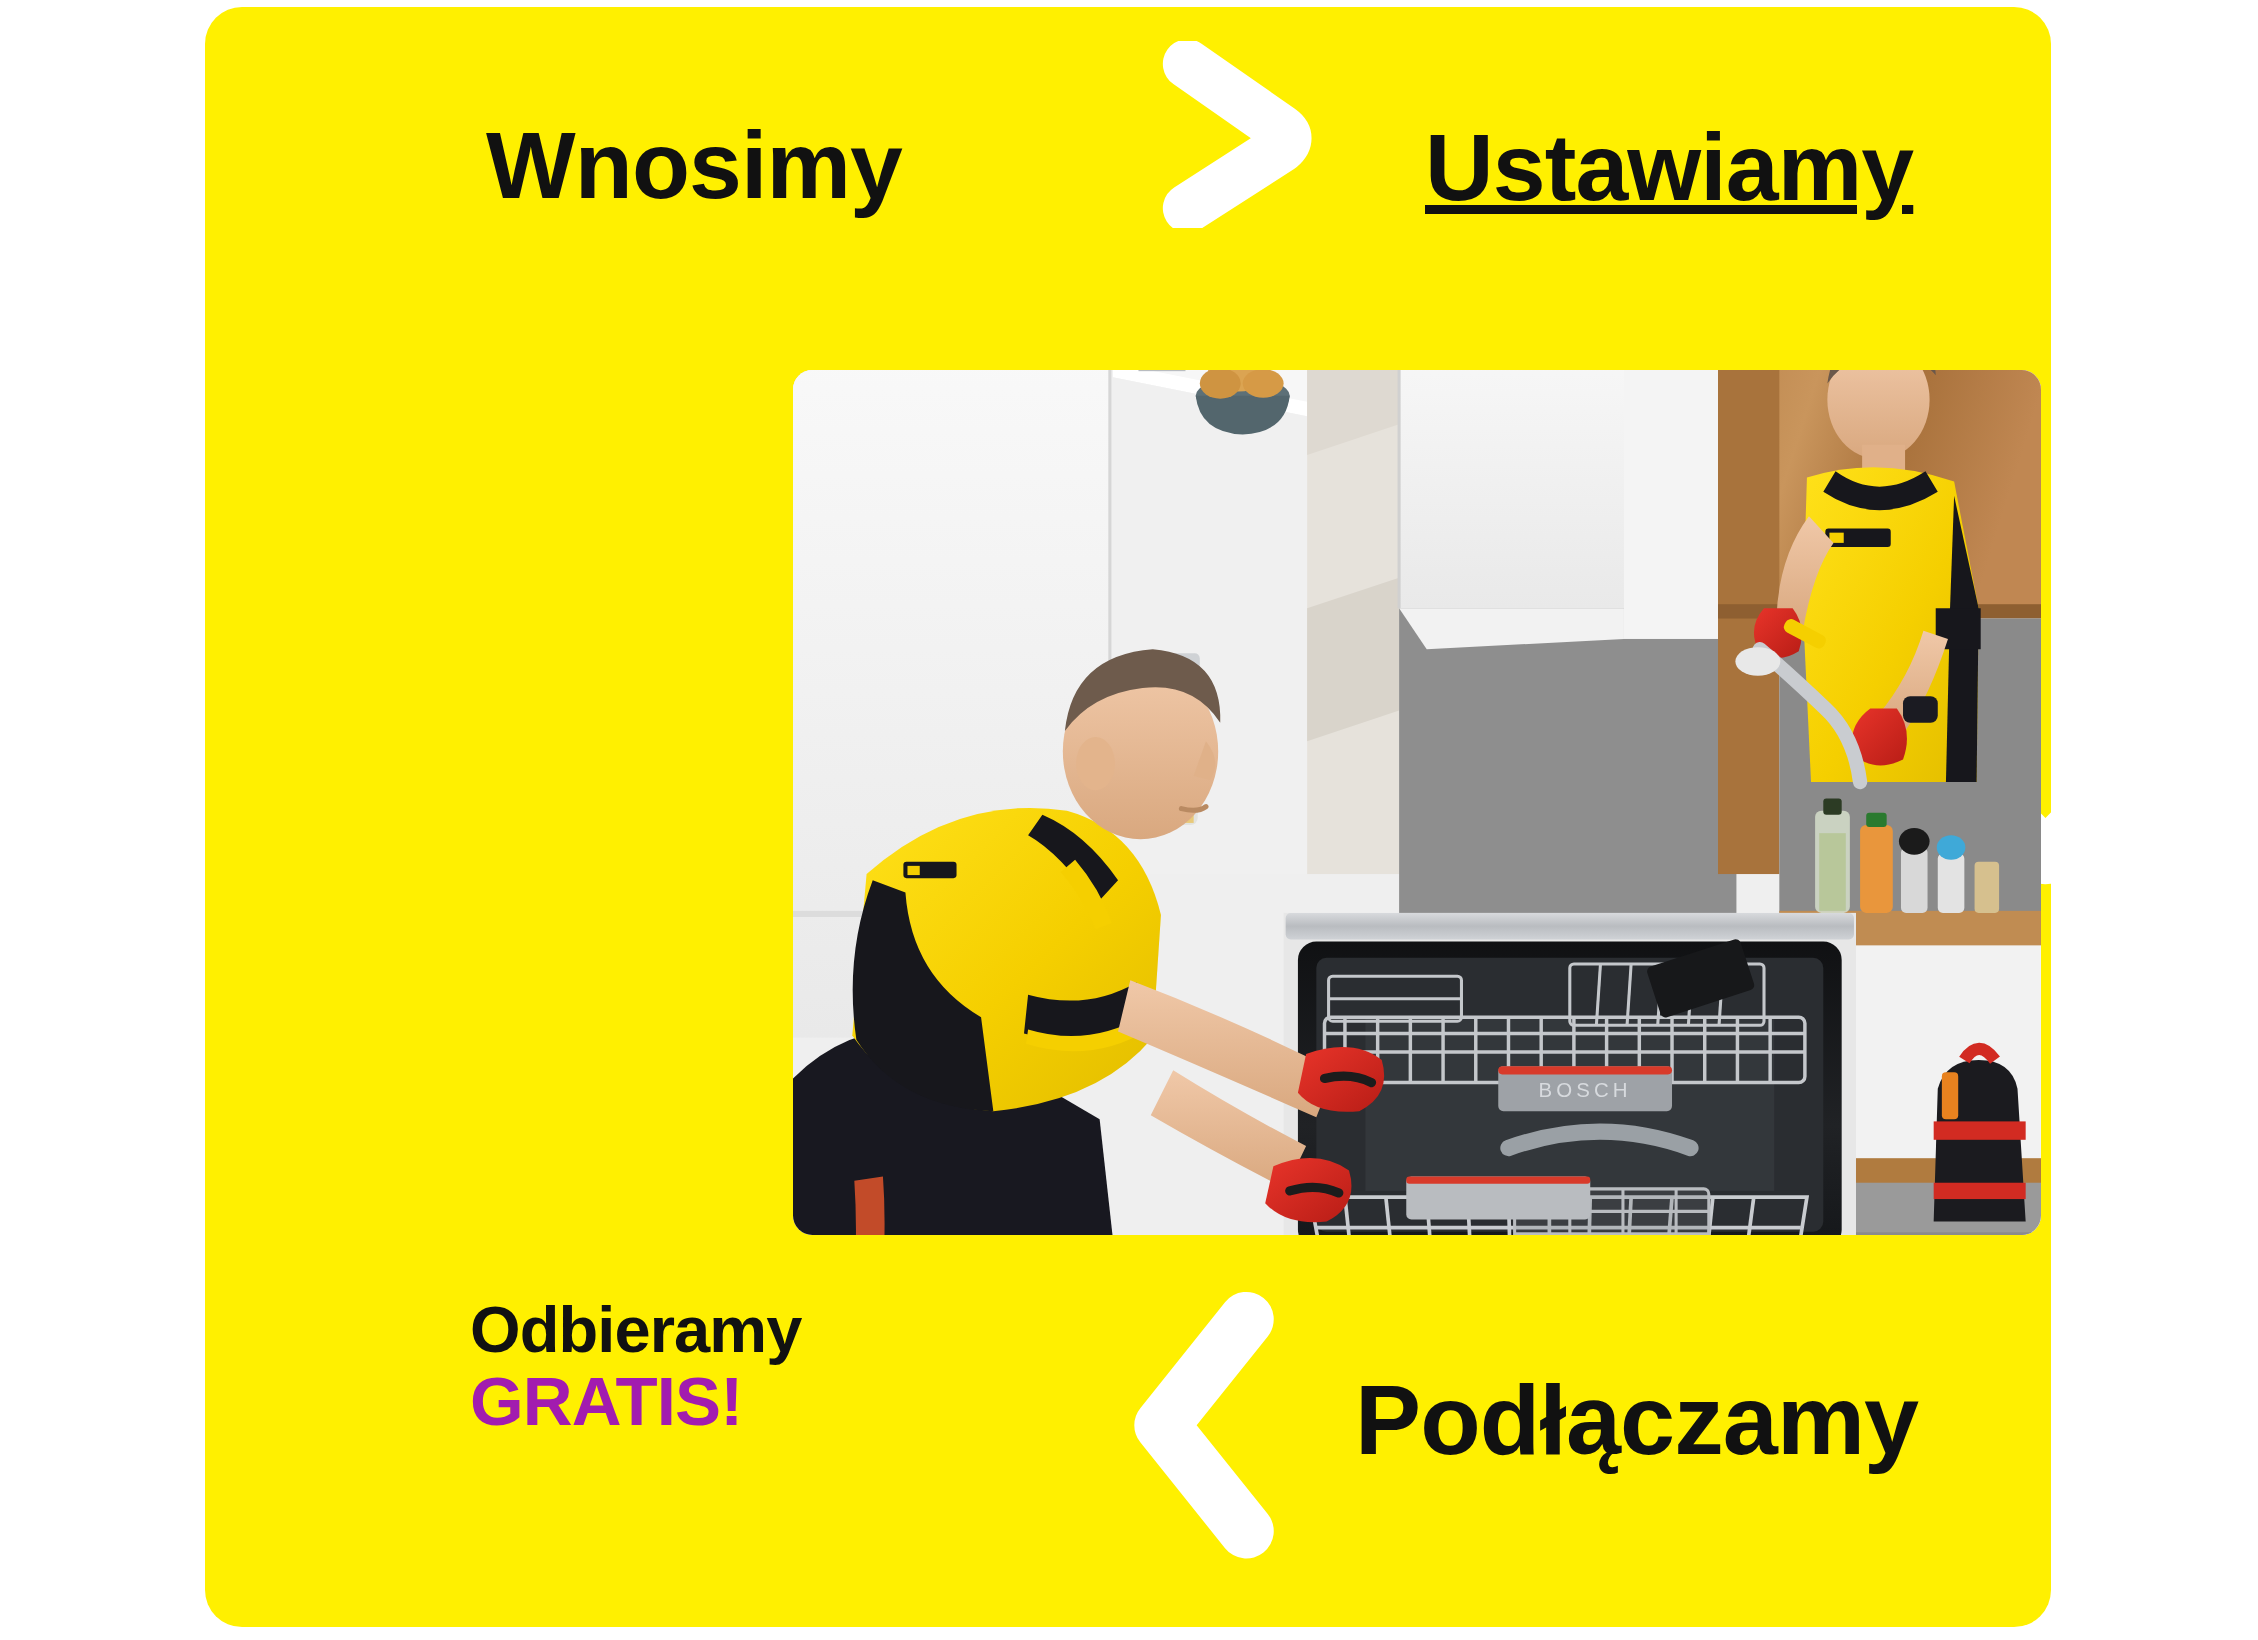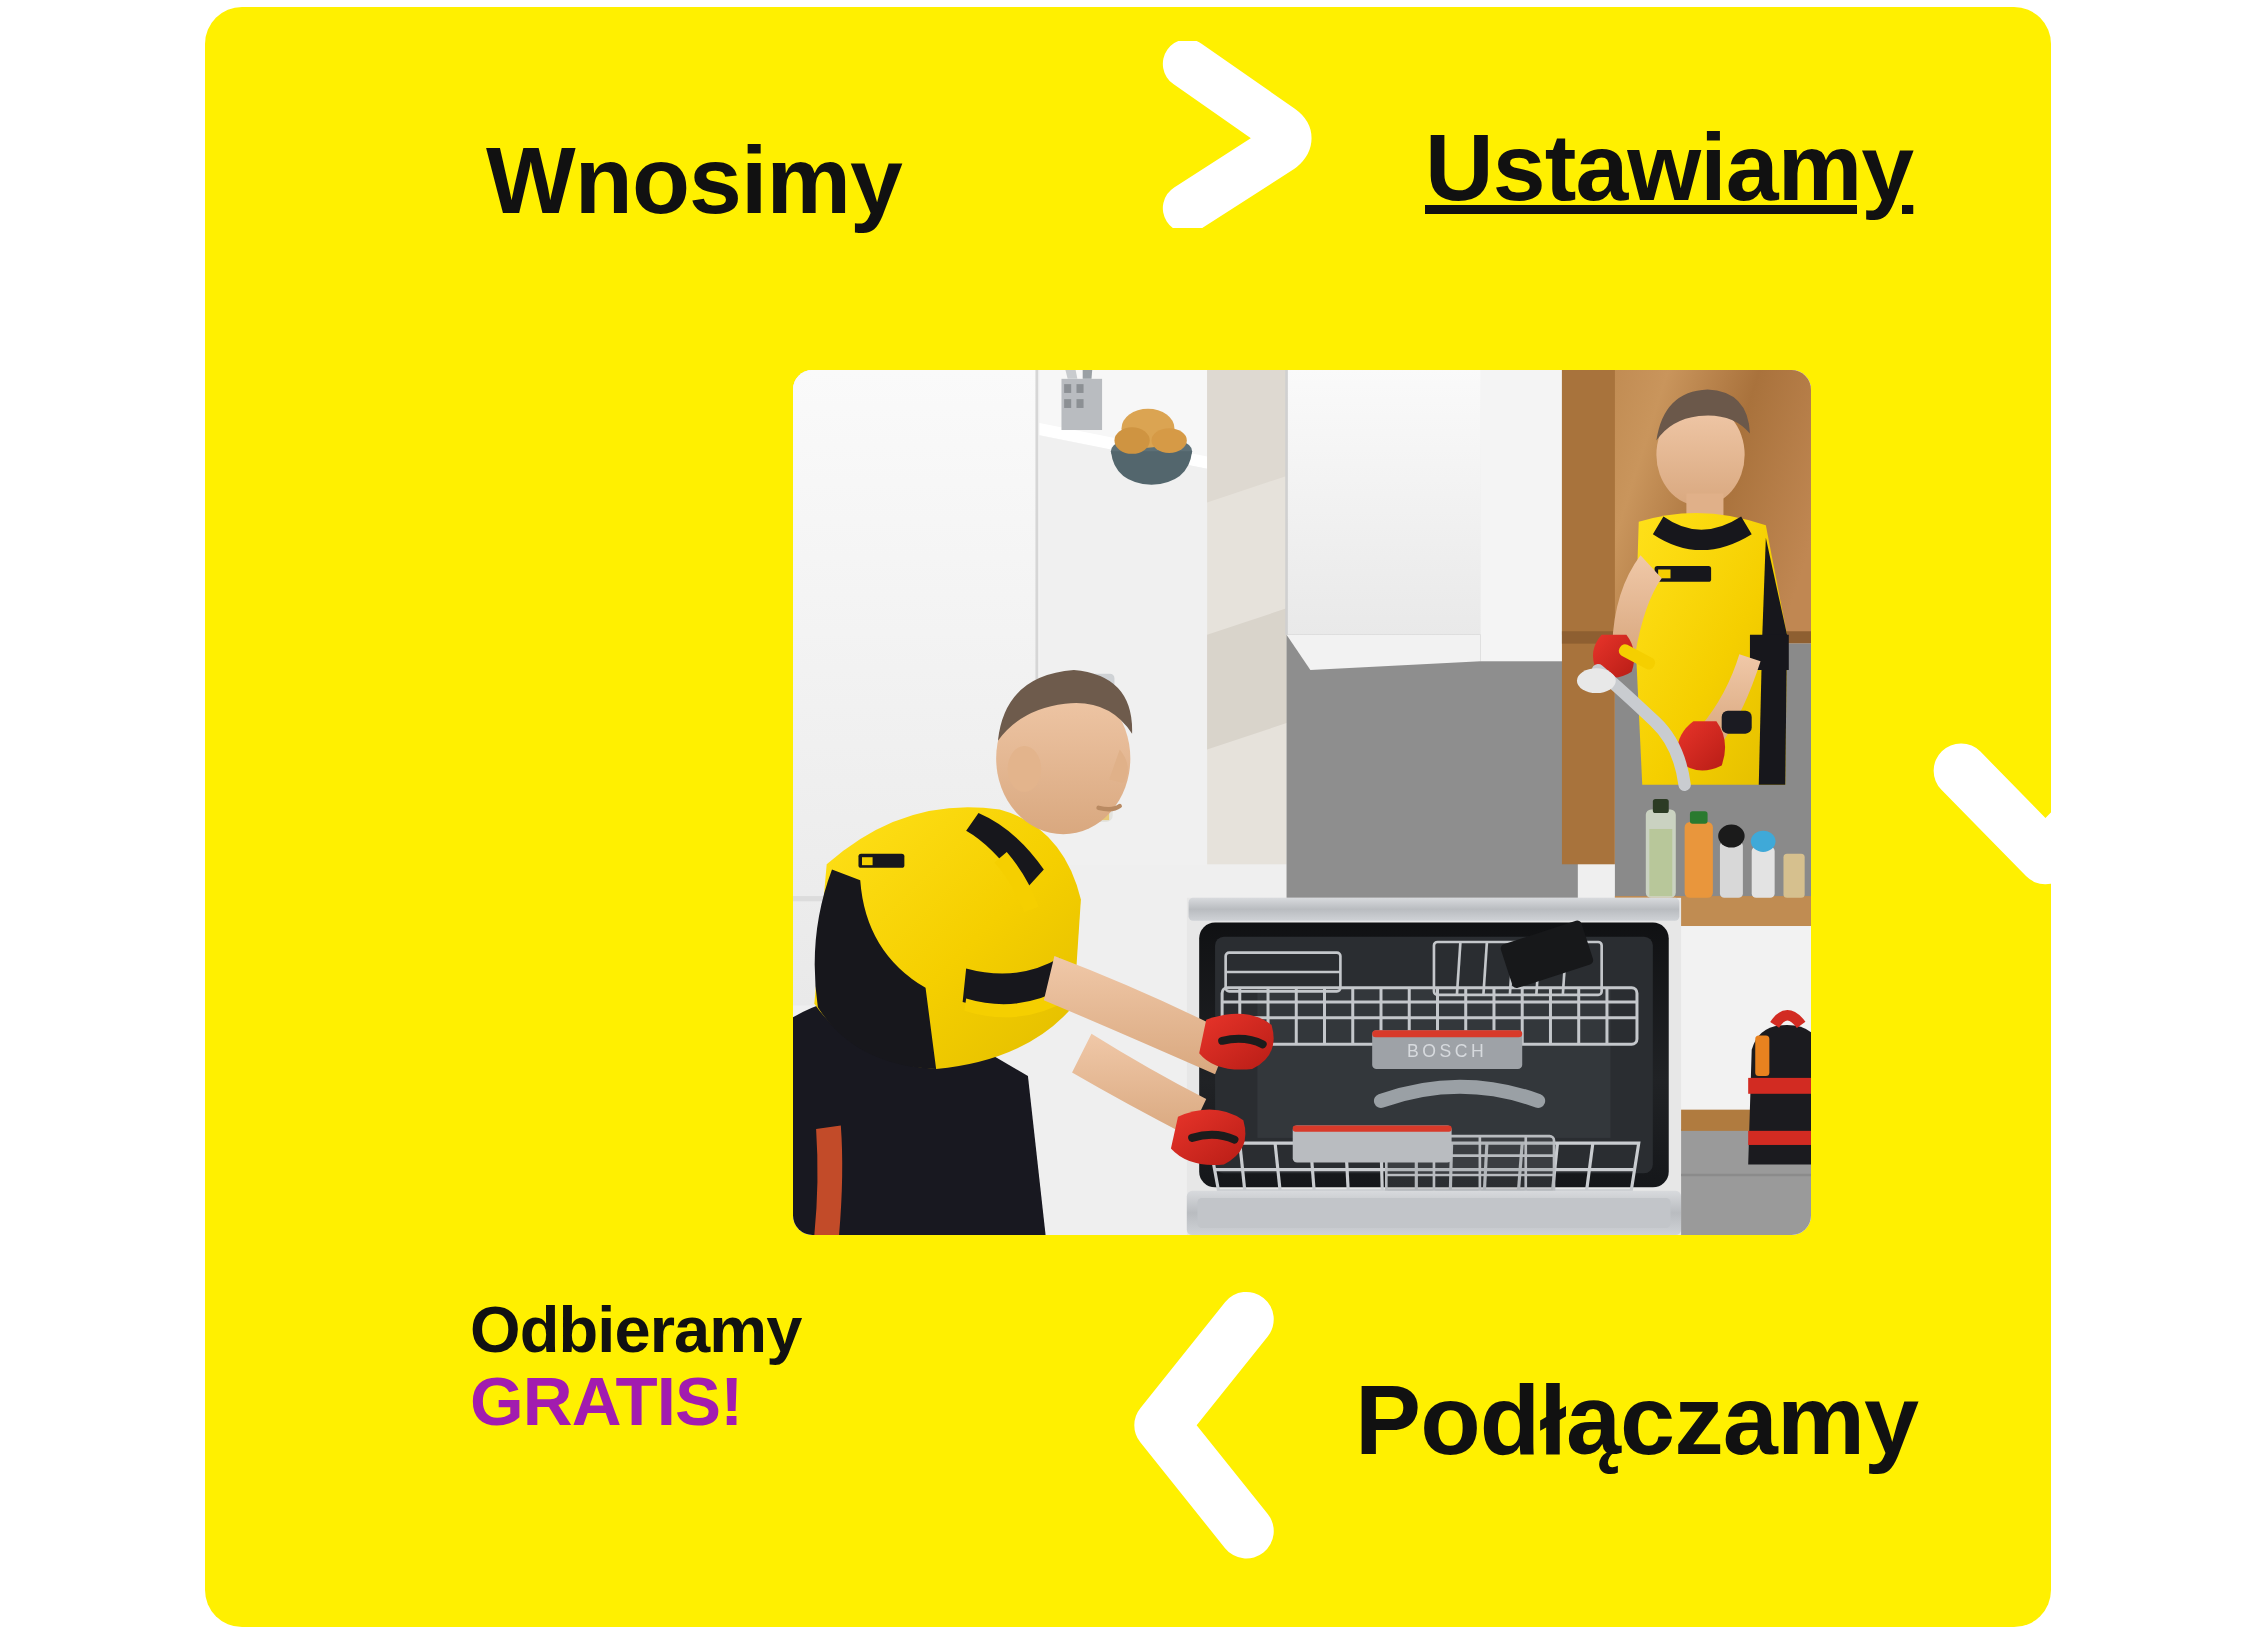--- a/index.html
+++ b/index.html
@@ -39,21 +39,21 @@
     font-family: "Liberation Sans", sans-serif;
     font-weight: 700;
     color: #111111;
     letter-spacing: -0.9px;
     white-space: nowrap;
     line-height: 1;
   }
 
   .hl-wnosimy {
     left: 281px;
-    top: 126px;
+    top: 111px;
     font-size: 95px;
   }
 
   .hl-ustawiamy {
     left: 1220px;
     top: 113px;
     font-size: 95px;
     text-decoration: underline;
   }
 
@@ -96,21 +96,21 @@
 
   .chev-right { left: 942px; top: 34px; width: 176px; height: 187px; }
   .chev-down  { left: 1726px; top: 732px; width: 229px; height: 164px; }
   .chev-left  { left: 909px; top: 1277px; width: 173px; height: 282px; }
 
   
   .photo {
     position: absolute;
     left: 588px;
     top: 363px;
-    width: 1018px;
+    width: 1248px;
     height: 865px;
     border-radius: 19.4px;
     overflow: hidden;
     background: #d9d9d9;
   }
   .photo svg { display: block; width: 100%; height: 100%; }
 </style>
 </head>
 <body>
 

